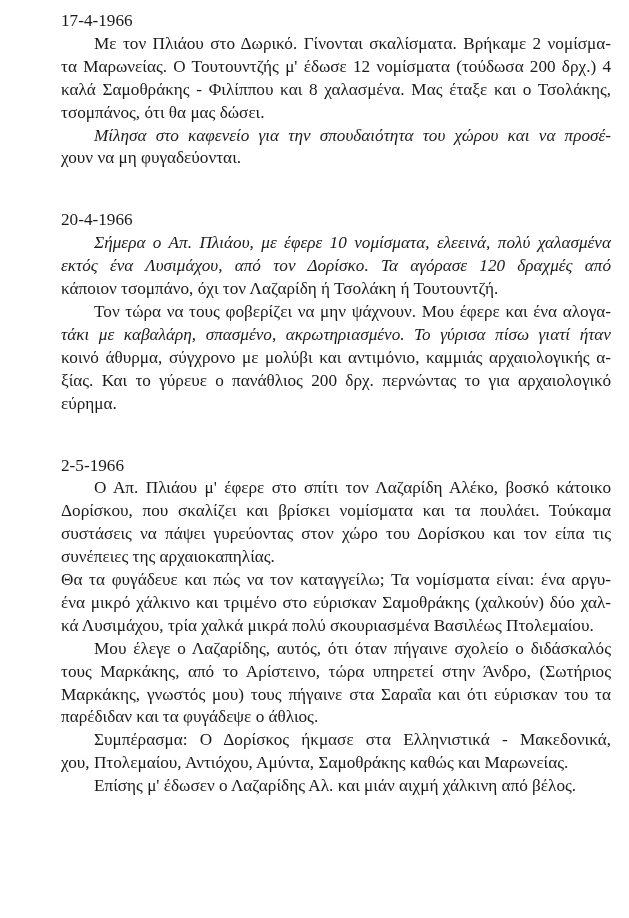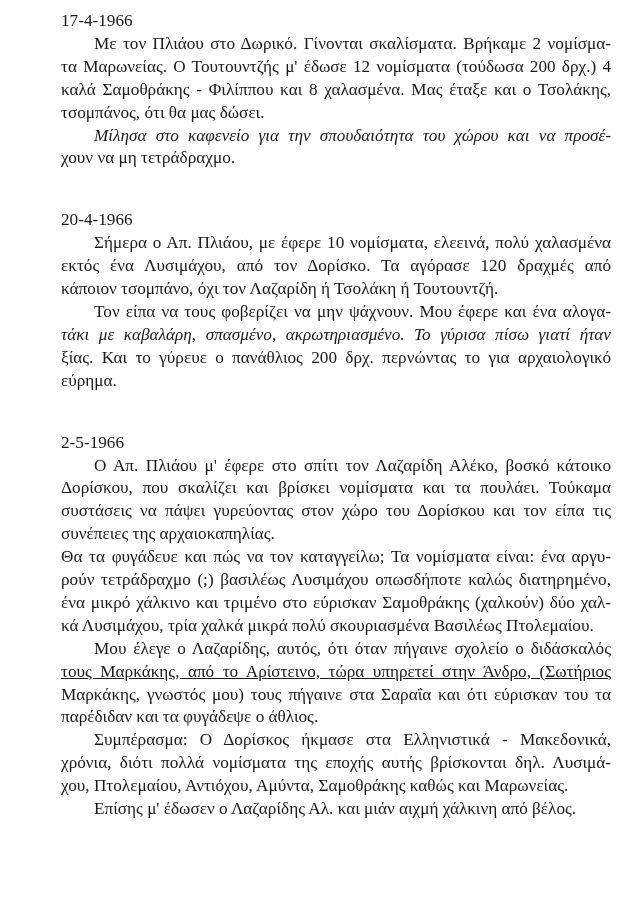--- a/index.html
+++ b/index.html
@@ -24,66 +24,65 @@
   <div class="entry">
     <div class="date">17-4-1966</div>
     <div class="para">
       <span class="line" style="padding-left: 33px; white-space: normal; text-align-last: justify;">Με τον Πλιάου στο Δωρικό. Γίνονται σκαλίσματα. Βρήκαμε 2 νομίσμα-</span>
       <span class="line" style="white-space: normal; text-align-last: justify;">τα Μαρωνείας. Ο Τουτουντζής μ' έδωσε 12 νομίσματα (τούδωσα 200 δρχ.) 4</span>
       <span class="line" style="white-space: normal; text-align-last: justify;">καλά Σαμοθράκης - Φιλίππου και 8 χαλασμένα. Μας έταξε και ο Τσολάκης,</span>
       <span class="line last">τσομπάνος, ότι θα μας δώσει.</span>
     </div>
     <div class="para">
       <span class="line" style="padding-left: 33px; white-space: normal; text-align-last: justify; font-style: italic;">Μίλησα στο καφενείο για την σπουδαιότητα του χώρου και να προσέ-</span>
-      <span class="line last">χουν να μη τετράδραχμο.</span>
+      <span class="line last">χουν να μη φυγαδεύονται.</span>
     </div>
   </div>
 
   <div class="gap-big"></div>
 
   <div class="entry">
     <div class="date">20-4-1966</div>
     <div class="para">
-      <span class="line" style="padding-left: 33px; white-space: normal; text-align-last: justify;">Σήμερα ο Απ. Πλιάου, με έφερε 10 νομίσματα, ελεεινά, πολύ χαλασμένα</span>
-      <span class="line" style="white-space: normal; text-align-last: justify;">εκτός ένα Λυσιμάχου, από τον Δορίσκο. Τα αγόρασε 120 δραχμές από</span>
+      <span class="line" style="padding-left: 33px; white-space: normal; text-align-last: justify; font-style: italic;">Σήμερα ο Απ. Πλιάου, με έφερε 10 νομίσματα, ελεεινά, πολύ χαλασμένα</span>
+      <span class="line" style="white-space: normal; text-align-last: justify; font-style: italic;">εκτός ένα Λυσιμάχου, από τον Δορίσκο. Τα αγόρασε 120 δραχμές από</span>
       <span class="line last">κάποιον τσομπάνο, όχι τον Λαζαρίδη ή Τσολάκη ή Τουτουντζή.</span>
     </div>
     <div class="para">
-      <span class="line" style="padding-left: 33px; white-space: normal; text-align-last: justify;">Τον είπα να τους φοβερίζει να μην ψάχνουν. Μου έφερε και ένα αλογα-</span>
+      <span class="line" style="padding-left: 33px; white-space: normal; text-align-last: justify;">Τον τώρα να τους φοβερίζει να μην ψάχνουν. Μου έφερε και ένα αλογα-</span>
       <span class="line" style="white-space: normal; text-align-last: justify; font-style: italic;">τάκι με καβαλάρη, σπασμένο, ακρωτηριασμένο. Το γύρισα πίσω γιατί ήταν</span>
+      <span class="line" style="white-space: normal; text-align-last: justify;">κοινό άθυρμα, σύγχρονο με μολύβι και αντιμόνιο, καμμιάς αρχαιολογικής α-</span>
       <span class="line" style="white-space: normal; text-align-last: justify;">ξίας. Και το γύρευε ο πανάθλιος 200 δρχ. περνώντας το για αρχαιολογικό</span>
       <span class="line last">εύρημα.</span>
     </div>
   </div>
 
   <div class="gap-big"></div>
 
   <div class="entry">
     <div class="date">2-5-1966</div>
     <div class="para">
       <span class="line" style="padding-left: 33px; white-space: normal; text-align-last: justify;">Ο Απ. Πλιάου μ' έφερε στο σπίτι τον Λαζαρίδη Αλέκο, βοσκό κάτοικο</span>
       <span class="line" style="white-space: normal; text-align-last: justify;">Δορίσκου, που σκαλίζει και βρίσκει νομίσματα και τα πουλάει. Τούκαμα</span>
       <span class="line" style="white-space: normal; text-align-last: justify;">συστάσεις να πάψει γυρεύοντας στον χώρο του Δορίσκου και τον είπα τις</span>
       <span class="line last">συνέπειες της αρχαιοκαπηλίας.</span>
     </div>
     <div class="para">
       <span class="line" style="white-space: normal; text-align-last: justify;">Θα τα φυγάδευε και πώς να τον καταγγείλω; Τα νομίσματα είναι: ένα αργυ-</span>
-      <span class="line" style="white-space: normal; text-align-last: justify;">ρούν τετράδραχμο (;) βασιλέως Λυσιμάχου οπωσδήποτε καλώς διατηρημένο,</span>
       <span class="line" style="white-space: normal; text-align-last: justify;">ένα μικρό χάλκινο και τριμένο στο εύρισκαν Σαμοθράκης (χαλκούν) δύο χαλ-</span>
       <span class="line last">κά Λυσιμάχου, τρία χαλκά μικρά πολύ σκουριασμένα Βασιλέως Πτολεμαίου.</span>
     </div>
     <div class="para">
       <span class="line" style="padding-left: 33px; white-space: normal; text-align-last: justify;">Μου έλεγε ο Λαζαρίδης, αυτός, ότι όταν πήγαινε σχολείο ο διδάσκαλός</span>
-      <span class="line" style="white-space: normal; text-align-last: justify; text-decoration: underline;">τους Μαρκάκης, από το Αρίστεινο, τώρα υπηρετεί στην Άνδρο, (Σωτήριος</span>
+      <span class="line" style="white-space: normal; text-align-last: justify;">τους Μαρκάκης, από το Αρίστεινο, τώρα υπηρετεί στην Άνδρο, (Σωτήριος</span>
       <span class="line" style="white-space: normal; text-align-last: justify;">Μαρκάκης, γνωστός μου) τους πήγαινε στα Σαραΐα και ότι εύρισκαν του τα</span>
       <span class="line last">παρέδιδαν και τα φυγάδεψε ο άθλιος.</span>
     </div>
     <div class="para">
       <span class="line" style="padding-left: 33px; white-space: normal; text-align-last: justify;">Συμπέρασμα: Ο Δορίσκος ήκμασε στα Ελληνιστικά - Μακεδονικά,</span>
-      <span class="line" style="white-space: normal; text-align-last: justify;">χρόνια, διότι πολλά νομίσματα της εποχής αυτής βρίσκονται δηλ. Λυσιμά-</span>
       <span class="line last">χου, Πτολεμαίου, Αντιόχου, Αμύντα, Σαμοθράκης καθώς και Μαρωνείας.</span>
     </div>
     <div class="para">
       <span class="line last" style="padding-left:33px">Επίσης μ' έδωσεν ο Λαζαρίδης Αλ. και μιάν αιχμή χάλκινη από βέλος.</span>
     </div>
   </div>
 
   <div class="gap-big"></div>
 
 </div>

